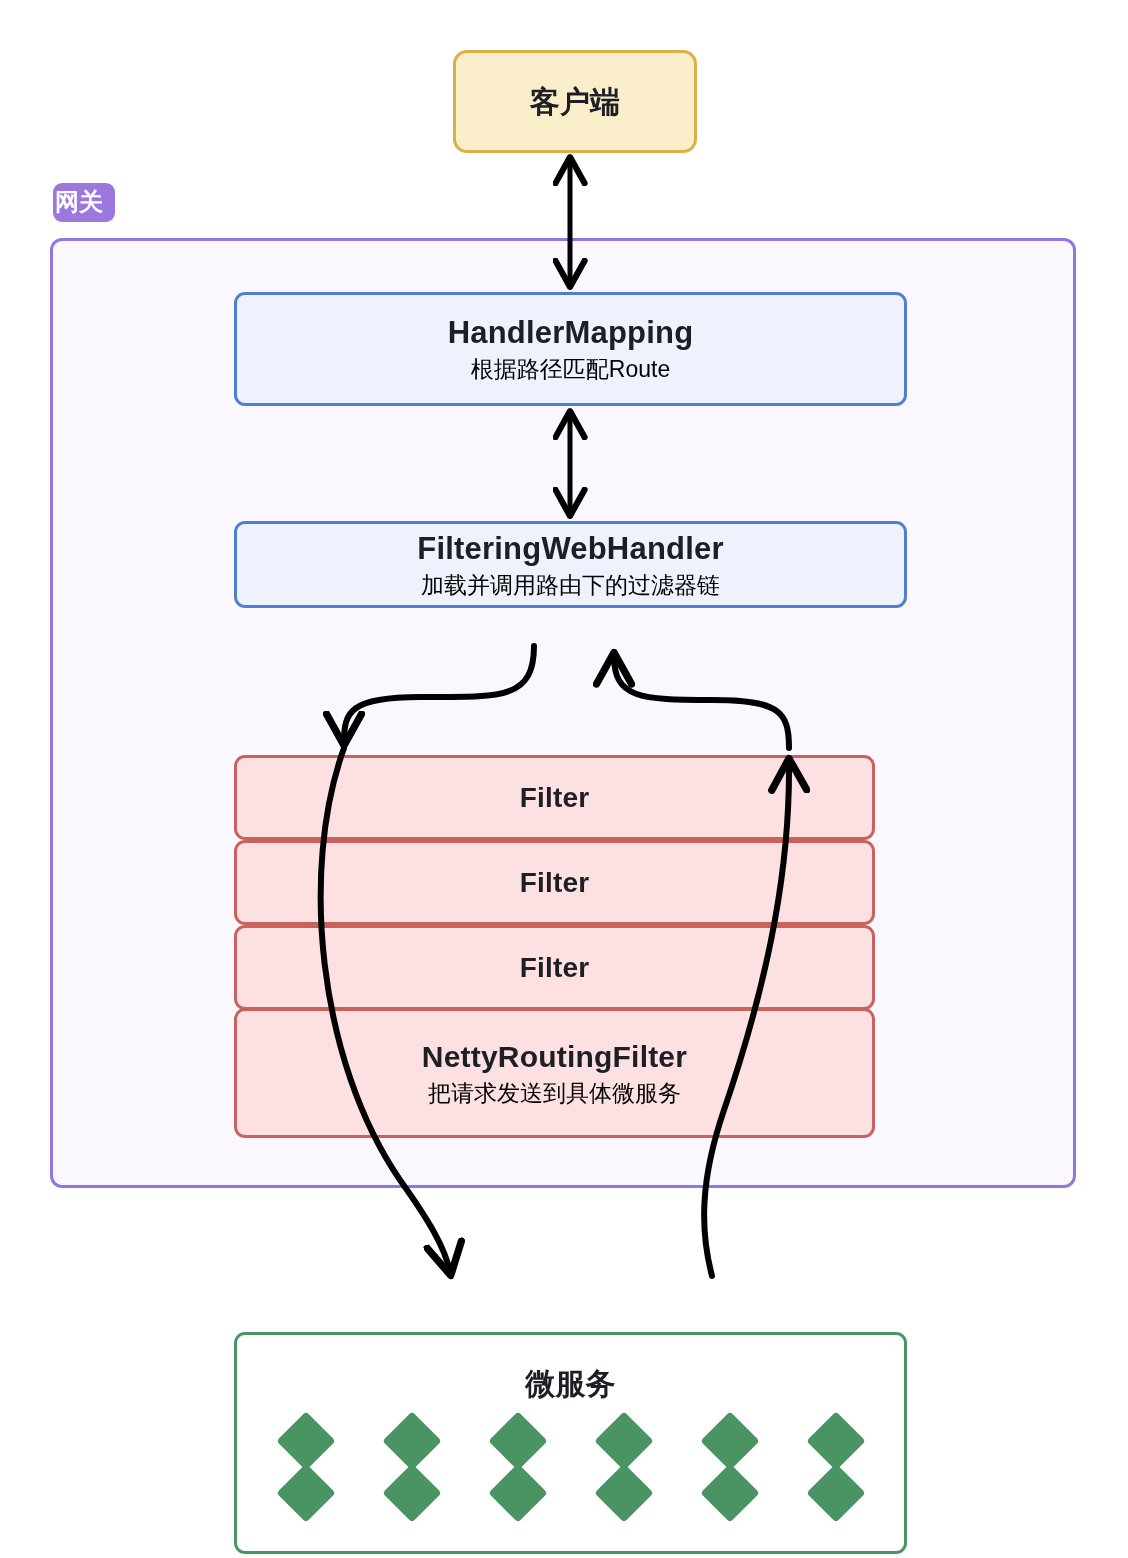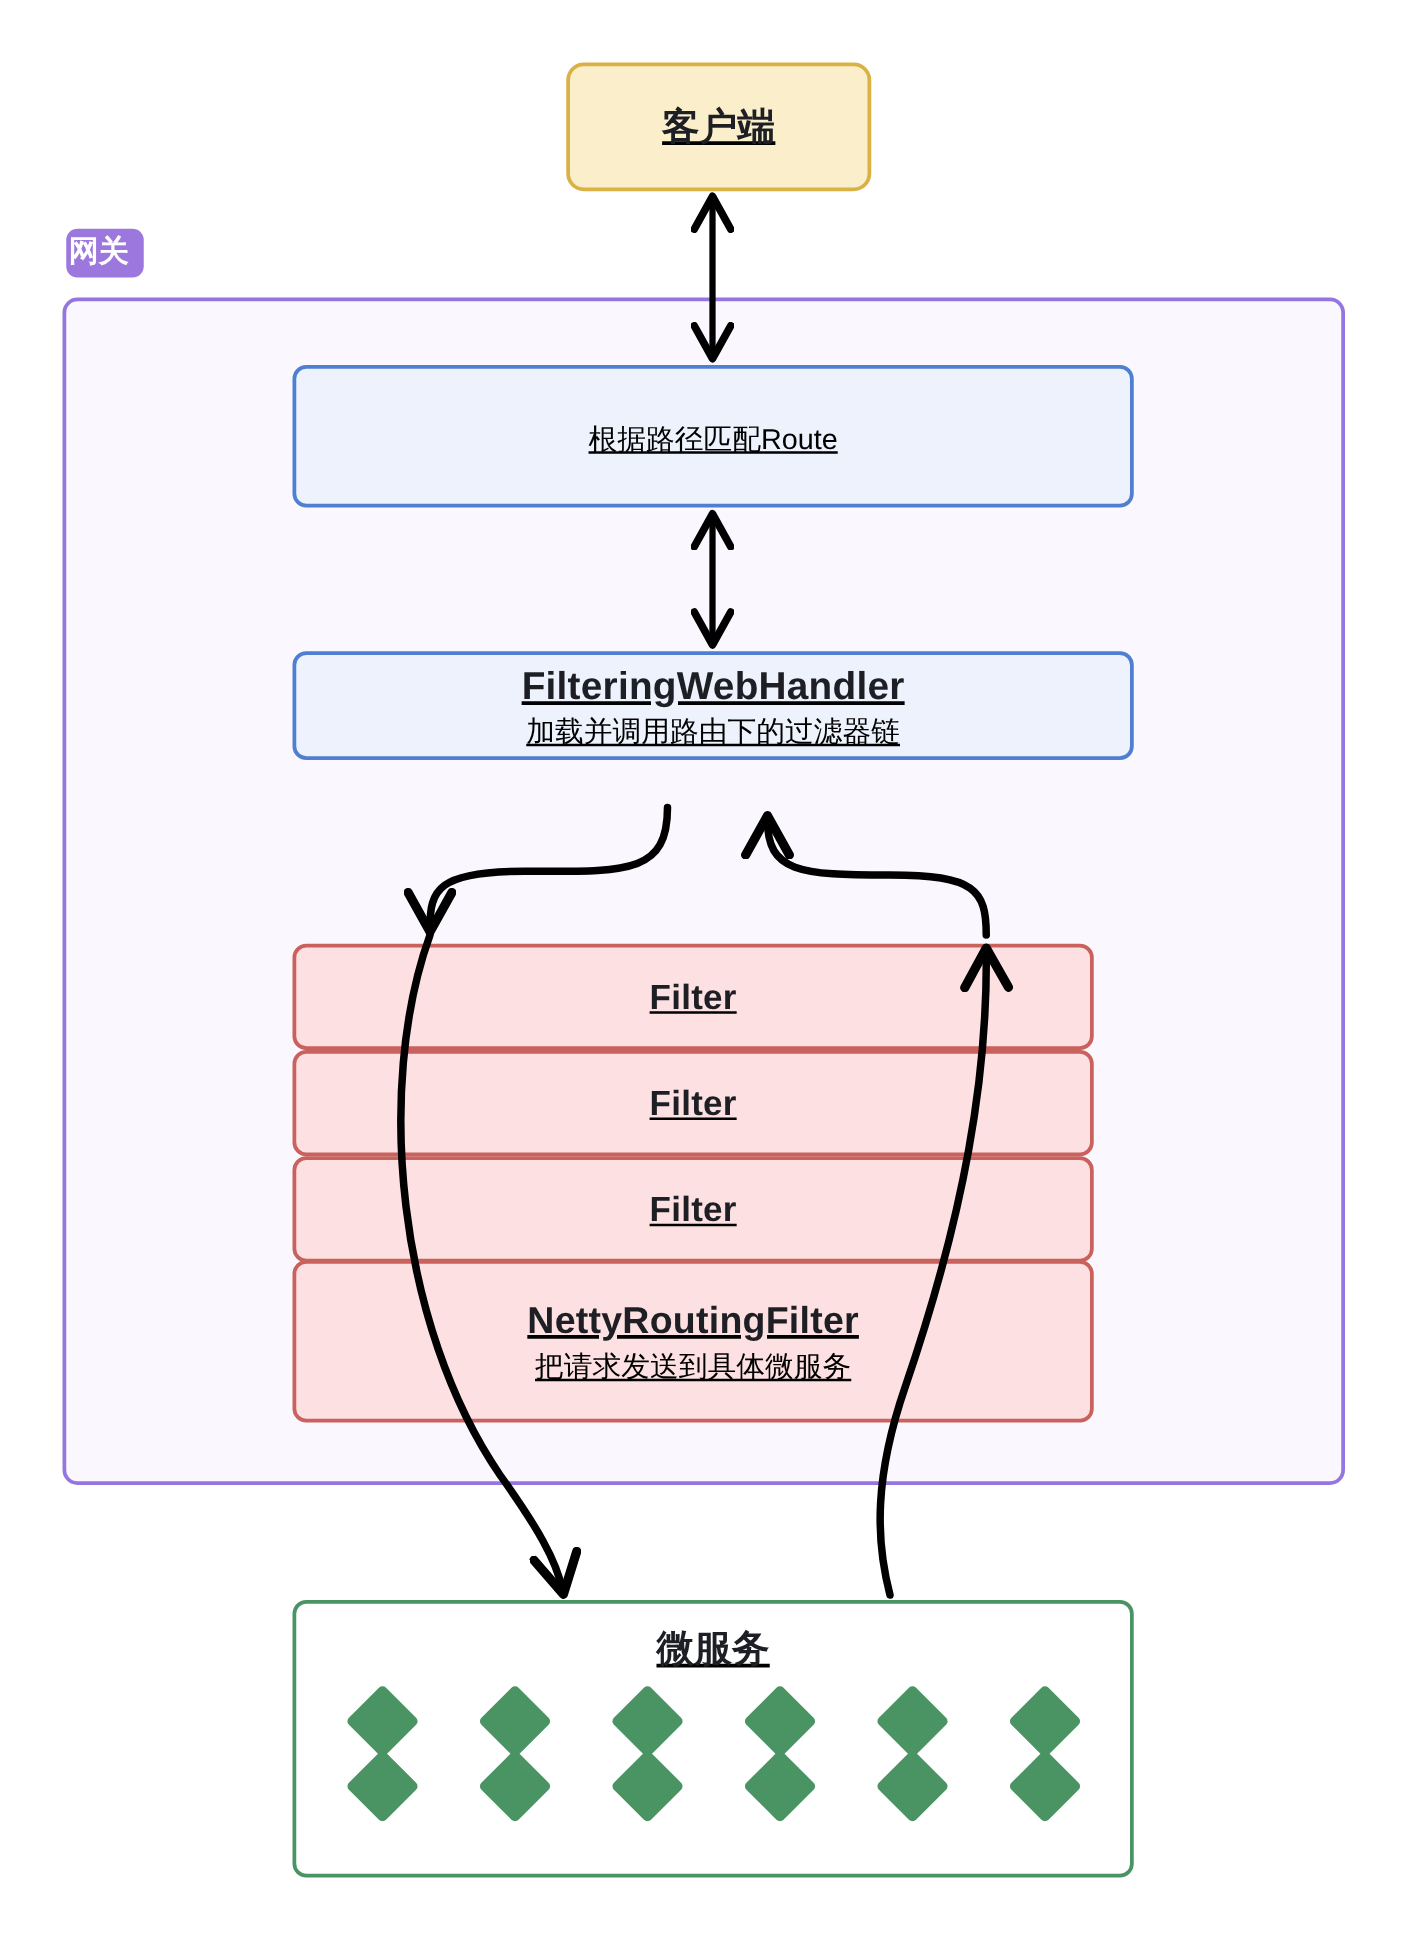--- a/index.html
+++ b/index.html
@@ -19,21 +19,20 @@
   }
 
   .node {
     position: absolute;
     display: flex;
     flex-direction: column;
     align-items: center;
     justify-content: center;
     text-align: left;
     z-index: 3;
-    text-decoration: underline;
   }
   .node .ttl {
     font-weight: bold;
     color: #1d1f24;
     line-height: 1.2;
     letter-spacing: .2px;
   }
   .node .sub {
     color: #000000;
     line-height: 1.25;
@@ -92,26 +91,26 @@
   #filter-1 { top: 755px; height: 85px; }
   #filter-2 { top: 840px; height: 85px; }
   #filter-3 { top: 925px; height: 85px; }
   #netty-routing-filter { top: 1008px; height: 130px; }
   .filterbox .ttl { font-size: 28px; }
   #netty-routing-filter .ttl { font-size: 30px; }
   #netty-routing-filter .sub { font-size: 23px; margin-top: 4px; }
 
   
   #microservice {
-    left: 234px; top: 1280px; width: 673px; height: 222px;
+    left: 234px; top: 1332px; width: 673px; height: 222px;
     background: #ffffff;
     border: 3px solid #4A9464;
     border-radius: 11px;
     justify-content: flex-start;
-    padding-top: 19px;
+    padding-top: 31px;
   }
   #microservice .ttl { font-size: 30px; }
   #diamond-grid {
     display: grid;
     grid-template-columns: repeat(6, 1fr);
     grid-template-rows: repeat(2, 1fr);
     column-gap: 26px;
     row-gap: 10px;
     width: 610px;
     margin-top: 18px;
@@ -153,20 +152,21 @@
     <path d="M 344 748 C 300 870 318 1060 400 1180 C 430 1222 445 1248 450 1272" fill="none" stroke="#000" stroke-width="6" stroke-linecap="round" marker-end="url(#arrowEnd)"></path>
 
     <path d="M 712 1276 C 700 1230 700 1180 724 1110 C 772 970 790 860 789 762" fill="none" stroke="#000" stroke-width="6" stroke-linecap="round" marker-end="url(#arrowEnd)"></path>
   </svg>
 
   <div class="node" id="client">
     <div class="ttl">客户端</div>
   </div>
 
   <div class="node bluebox" id="handler-mapping">
+    <div class="ttl">HandlerMapping</div>
     <div class="sub">根据路径匹配Route</div>
   </div>
 
   <div class="node bluebox" id="filtering-web-handler">
     <div class="ttl">FilteringWebHandler</div>
     <div class="sub">加载并调用路由下的过滤器链</div>
   </div>
 
   <div class="node filterbox" id="filter-1">
     <div class="ttl">Filter</div>

